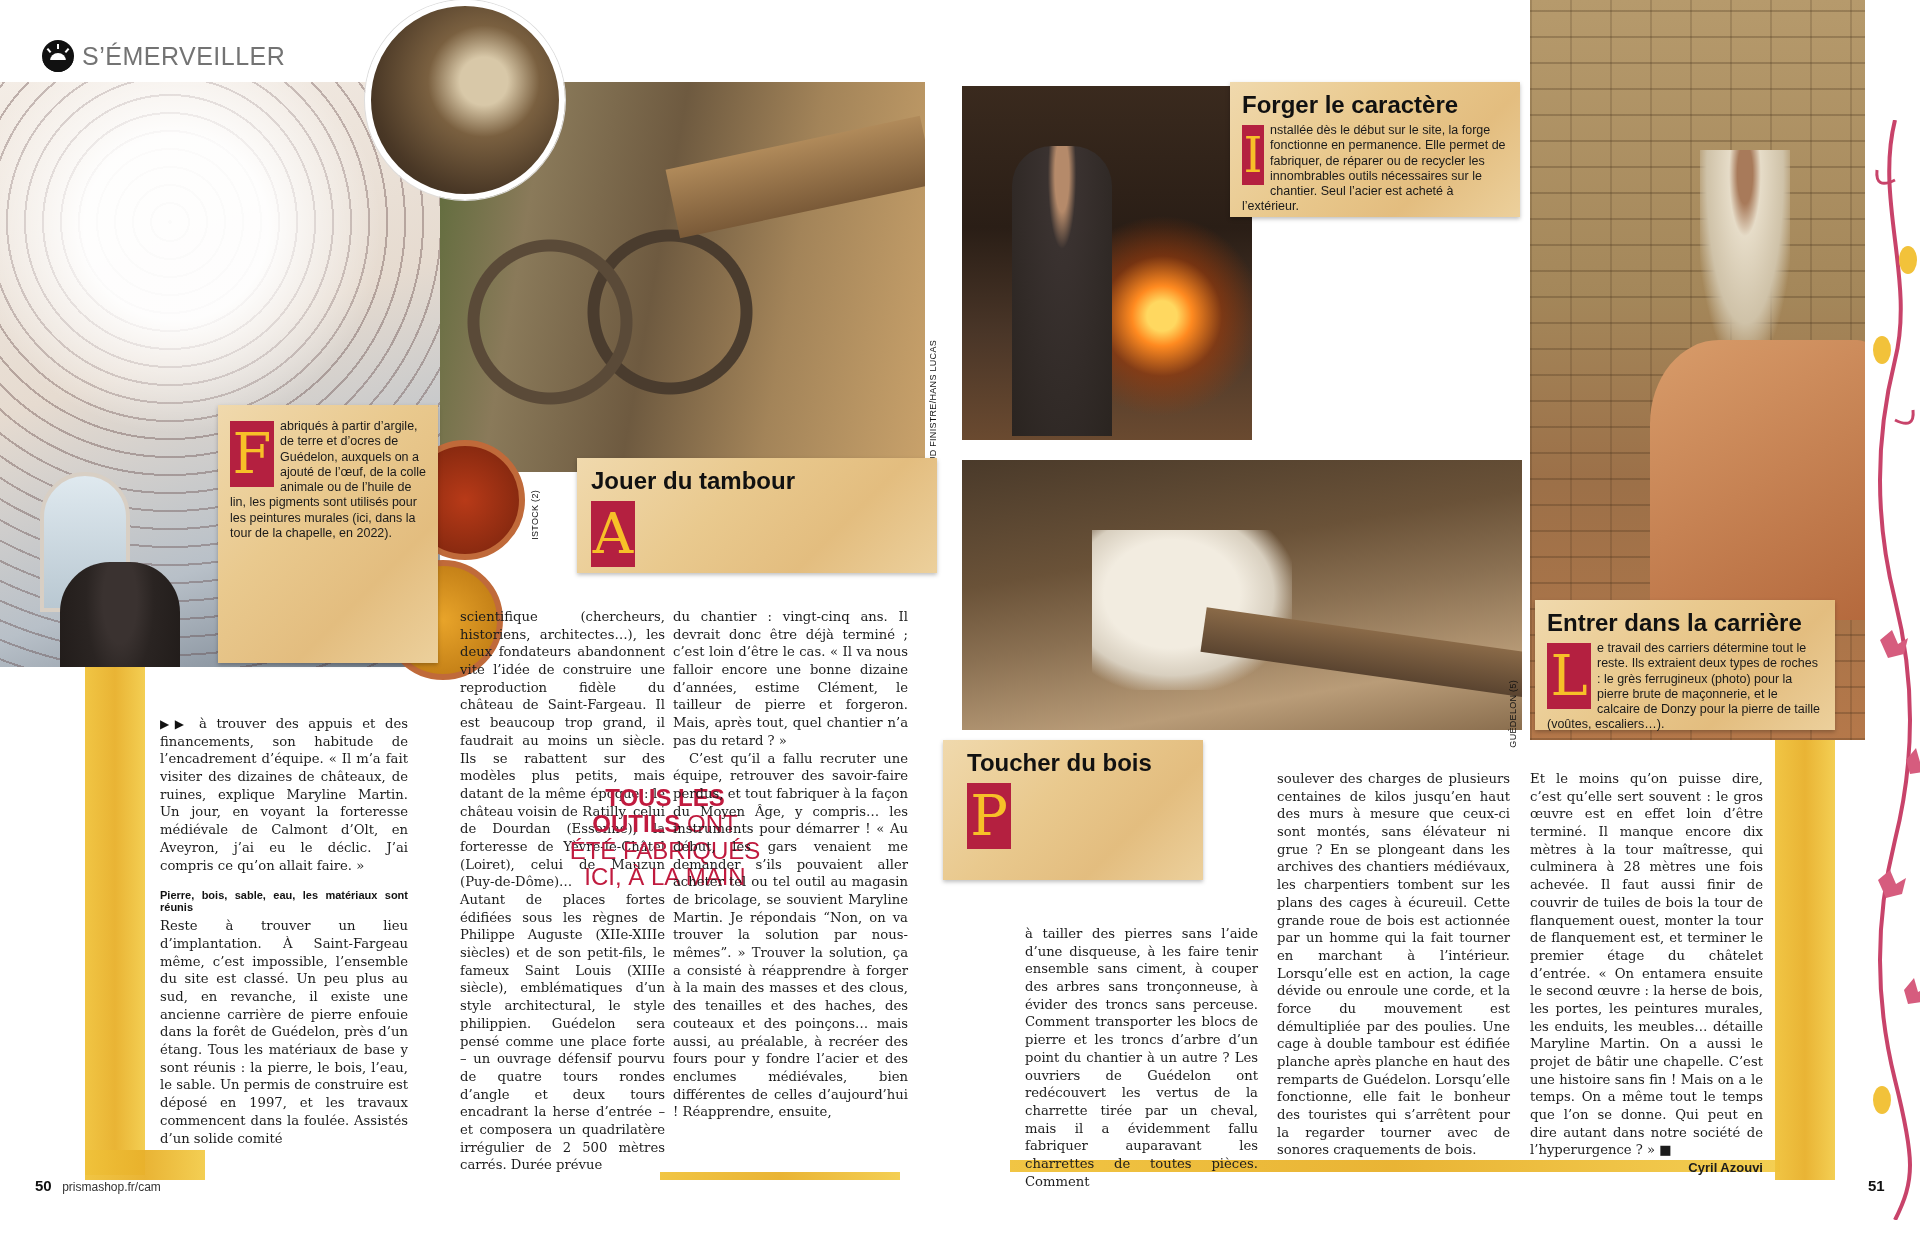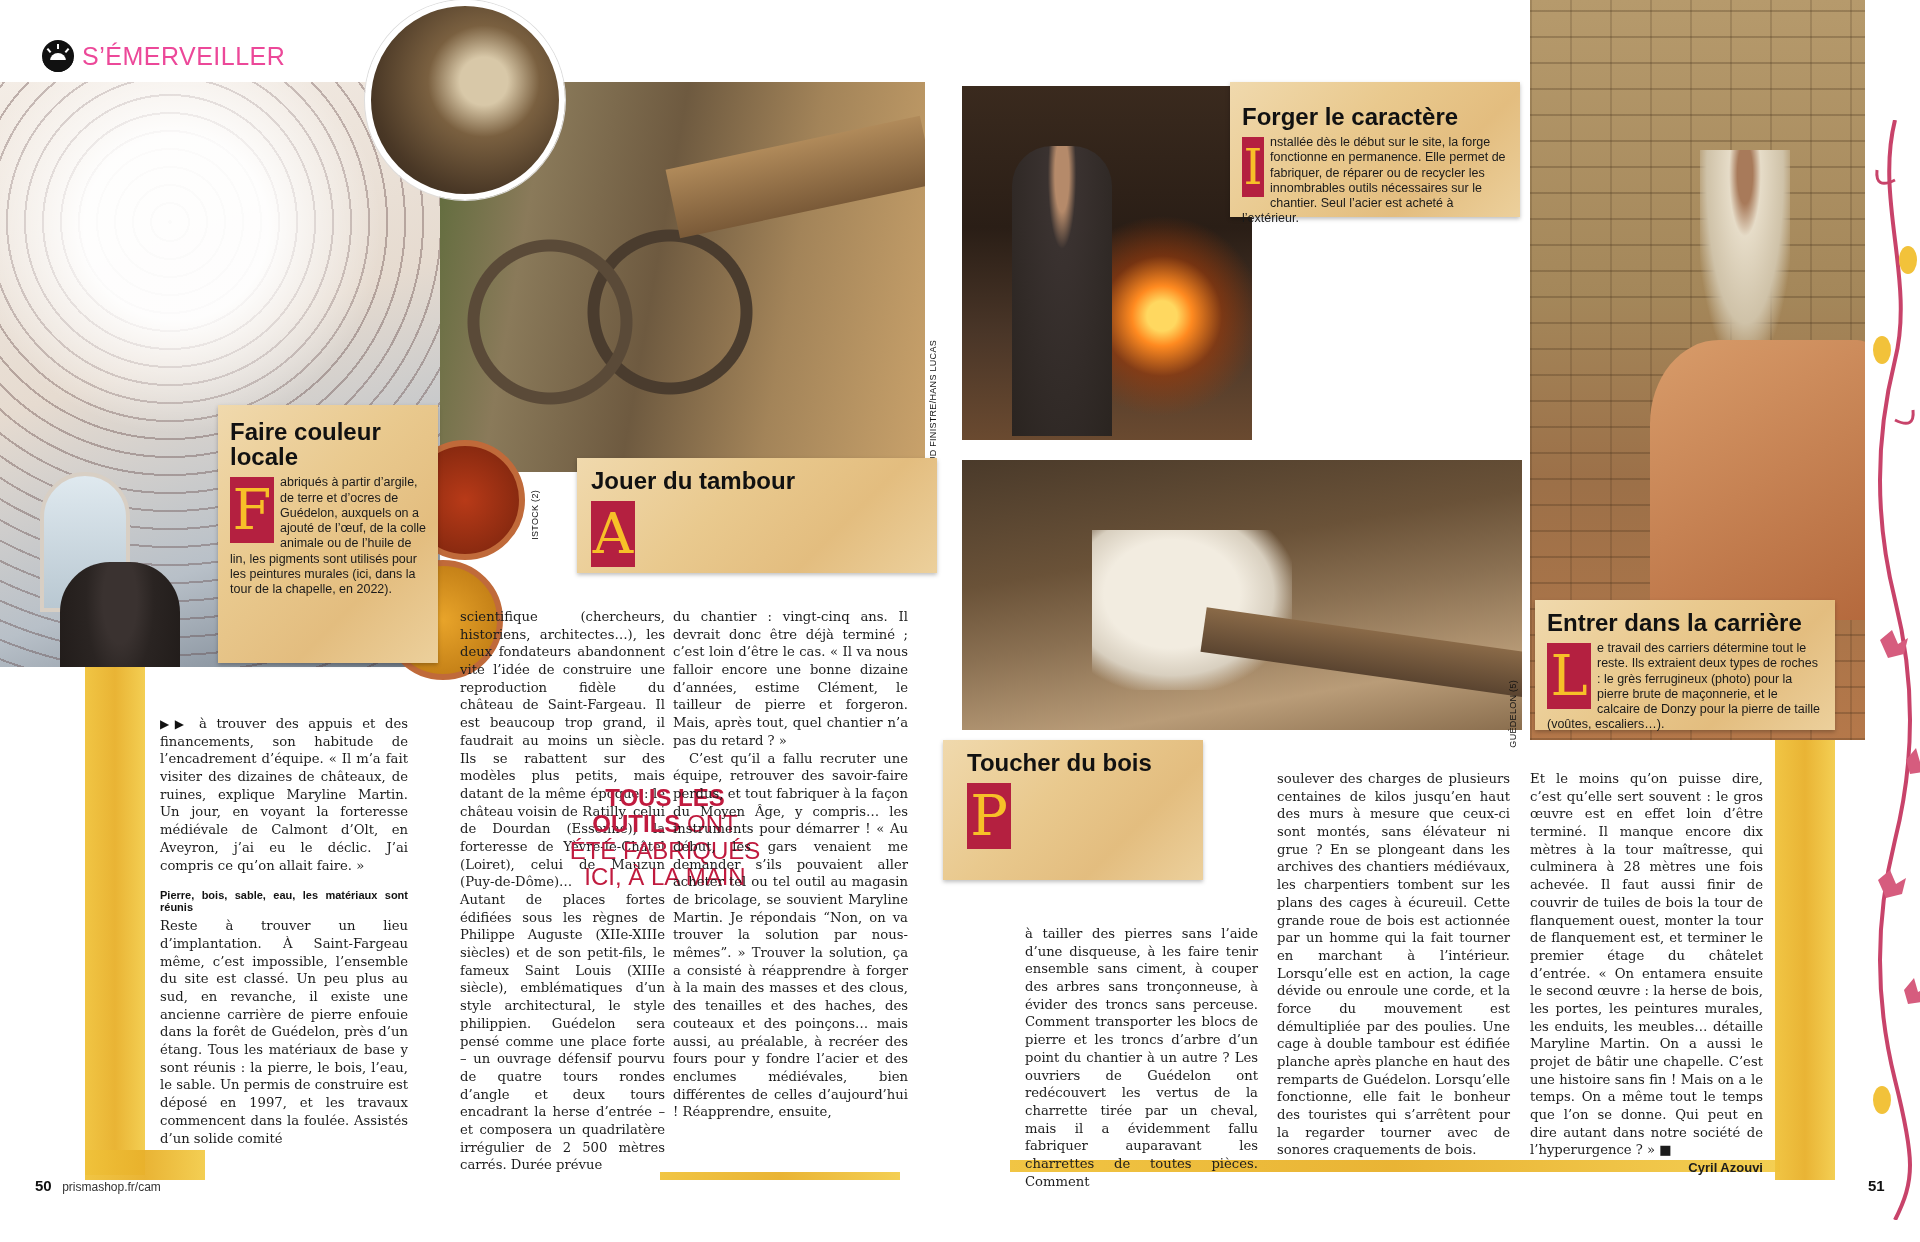--- a/index.html
+++ b/index.html
@@ -7,21 +7,21 @@
   body { position: relative; font-family: "DejaVu Serif", serif; color: #1a1a1a; }
 
   .abs { position: absolute; }
 
   
   .section-head { left: 42px; top: 40px; display: flex; align-items: center; gap: 8px; }
   .sun-badge { width: 32px; height: 32px; border-radius: 50%; background: #111; position: relative; overflow: hidden; }
   .sun-badge::before { content: ""; position: absolute; left: 8px; top: 13px; width: 16px; height: 16px; border-radius: 50%; background: #fff; }
   .sun-badge::after { content: ""; position: absolute; left: 0; top: 20px; width: 32px; height: 12px; background: #111; }
   .sun-ray { position: absolute; background: #fff; width: 2px; height: 5px; z-index: 2; }
-  .section-title { font-family: "Liberation Sans", sans-serif; font-size: 25px; letter-spacing: 0.5px; color: #ec4899; }
+  .section-title { font-family: "Liberation Sans", sans-serif; font-size: 25px; letter-spacing: 0.5px; color: #737373; }
 
   
   .photo { overflow: hidden; }
   .ph-chapel { left: 0; top: 82px; width: 440px; height: 585px;
     background:
       radial-gradient(circle at 40% 25%, rgba(255,255,255,0.95) 0 18%, transparent 40%),
       repeating-radial-gradient(circle at 170px 140px, rgba(90,60,60,0.35) 0 2px, transparent 2px 18px),
       linear-gradient(160deg, #f4ede6 0%, #e6dbd0 45%, #b8c0c8 75%, #6e7a88 100%); }
   .ph-chapel .arch { position: absolute; left: 40px; top: 390px; width: 90px; height: 140px; border-radius: 45px 45px 0 0; background: linear-gradient(#dfe9ef, #b9c8d2); border: 4px solid #d8cfc4; }
   .ph-chapel .monk { position: absolute; left: 60px; top: 480px; width: 120px; height: 190px; background: radial-gradient(ellipse at 50% 20%, #3a3230 0 20%, #2a2422 40%, #1d1816 100%); border-radius: 50px 50px 10px 10px; }
@@ -59,21 +59,21 @@
 
   
   .parch { background: linear-gradient(135deg, #f0d9ad 0%, #e9c98e 40%, #e3bd7f 70%, #ecd09c 100%); box-shadow: 0 2px 4px rgba(0,0,0,0.25); font-family: "Liberation Sans", sans-serif; }
   .parch h2 { font-size: 24px; font-weight: bold; color: #111; line-height: 1.05; margin-bottom: 6px; }
   .parch p { font-size: 12.5px; line-height: 1.22; color: #1a1a1a; }
   .dropcap { float: left; width: 44px; height: 66px; margin: 2px 6px 0 0; background: #b42040; color: #f7c028; font-family: "DejaVu Serif", serif; font-size: 56px; line-height: 66px; text-align: center; }
   .dropcap.sm { width: 22px; height: 60px; font-size: 48px; line-height: 60px; }
 
   .box-couleur { left: 218px; top: 405px; width: 220px; height: 258px; padding: 14px 12px; }
   .box-tambour { left: 565px; top: 458px; width: 360px; height: 115px; padding: 10px 14px; margin-left: 12px; }
-  .box-forge { left: 1230px; top: 82px; width: 290px; height: 135px; padding: 22px 12px; }
+  .box-forge { left: 1230px; top: 82px; width: 290px; height: 135px; padding: 10px 12px; }
   .box-carriere { left: 1535px; top: 600px; width: 300px; height: 130px; padding: 10px 12px; }
   .box-bois { left: 943px; top: 740px; width: 260px; height: 140px; padding: 10px 24px; }
 
   
   .stripe { background: linear-gradient(90deg, #f0c23a, #e8b02a, #f3cc4a); opacity: 0.95; }
 
   
   .col { font-size: 13.2px; line-height: 1.34; text-align: justify; hyphens: auto; color: #1c1c1c; }
   .col p { text-indent: 0; }
   .col p.ind { text-indent: 16px; }
@@ -139,21 +139,20 @@
   <div class="plank"></div>
 </div>
 <div class="abs credit" style="left:1508px;top:680px;">GUÉDELON (5)</div>
 
 <div class="abs photo ph-quarry">
   <div class="quarryman"></div>
   <div class="rock"></div>
 </div>
 
 <div class="abs parch box-couleur">
-  <h2>Faire couleur locale</h2>
   <p>
     <span class="dropcap">F</span>
     <span>abriqués à partir d’argile, de terre et d’ocres de Guédelon, auxquels on a ajouté de l’œuf, de la colle animale ou de l’huile de lin, les pigments sont utilisés pour les peintures murales (ici, dans la tour de la chapelle, en 2022).</span>
   </p>
 </div>
 
 <div class="abs parch box-tambour">
   <h2>Jouer du tambour</h2>
   <p>
     <span class="dropcap">A</span>

